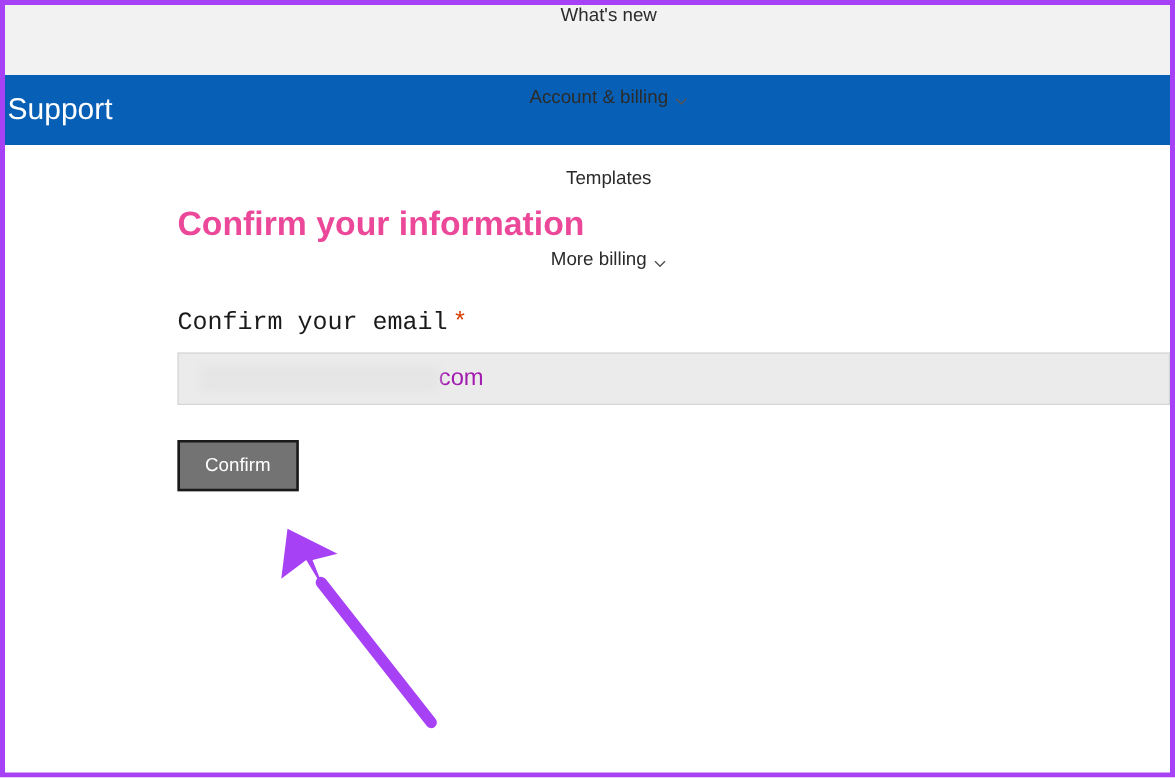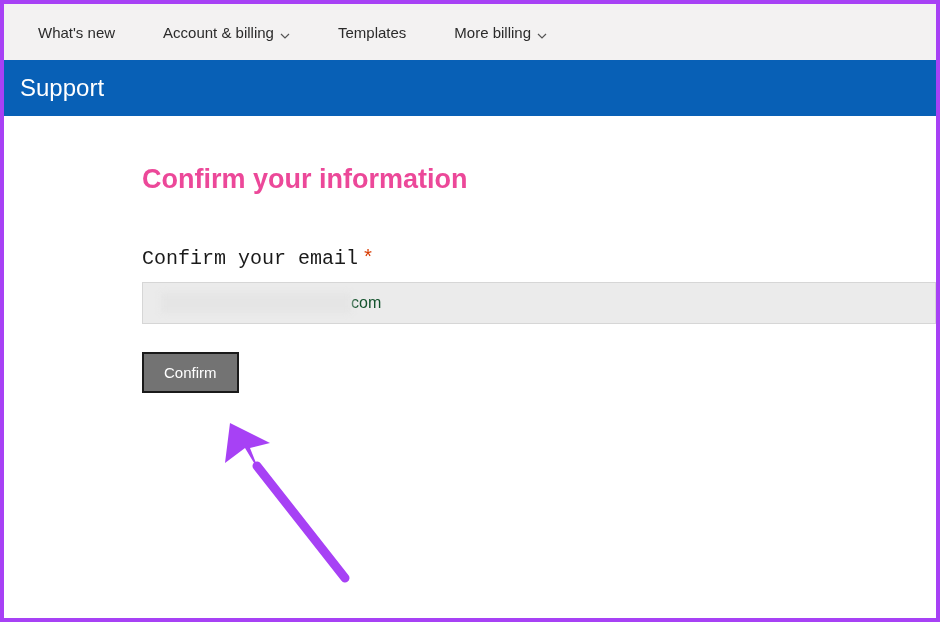--- a/index.html
+++ b/index.html
@@ -26,20 +26,21 @@
       z-index: 100;
     }
     .top-nav {
       background: #f3f2f2;
       height: 56px;
       display: flex;
       align-items: center;
       padding-left: 34px;
       gap: 48px;
       margin: 4px 4px 0 4px;
+      flex-direction: column;
     }
     .nav-item {
       font-size: 15px;
       color: #2b2b2b;
       display: flex;
       align-items: center;
       gap: 6px;
       cursor: pointer;
     }
     .chevron-down {
@@ -49,21 +50,21 @@
     }
     .chevron-down svg {
       width: 10px;
       height: 10px;
     }
     .banner {
       background: #0860b6;
       height: 56px;
       display: flex;
       align-items: center;
-      padding-left: 16px;
+      padding-left: 2px;
       margin: 0 4px;
     }
     .banner-title {
       color: #ffffff;
       font-size: 24px;
       font-weight: 400;
     }
     .content {
       padding: 48px 0 0 142px;
     }
@@ -119,22 +120,22 @@
     }
     .blurred-part {
       display: inline-block;
       width: 190px;
       height: 20px;
       background: #e5e5e5;
       filter: blur(3px);
       border-radius: 2px;
     }
     .visible-part {
-      color: #14532d;
-      font-size: 16px;
+      color: #a21caf;
+      font-size: 19px;
     }
     .confirm-button {
       background: #737373;
       color: #ffffff;
       border: 2px solid #1a1a1a;
       padding: 10px 20px;
       font-size: 15px;
       cursor: pointer;
       font-family: inherit;
     }

